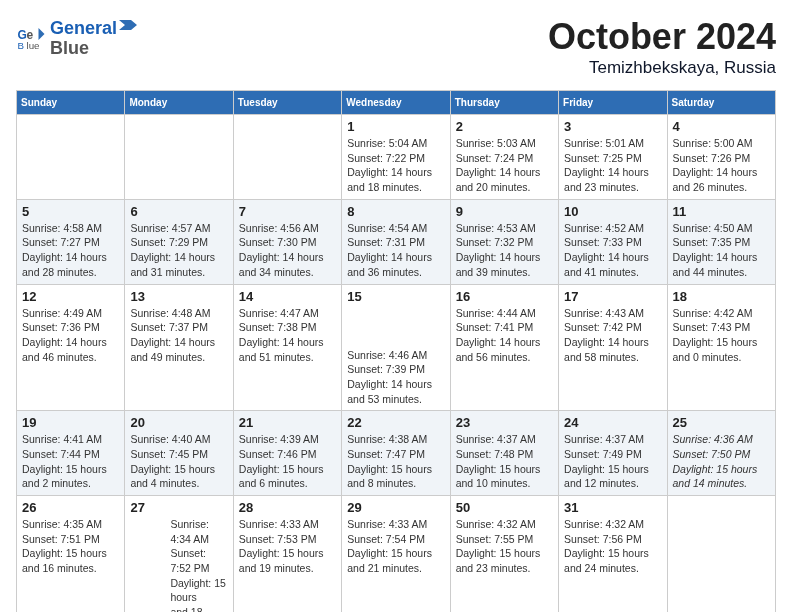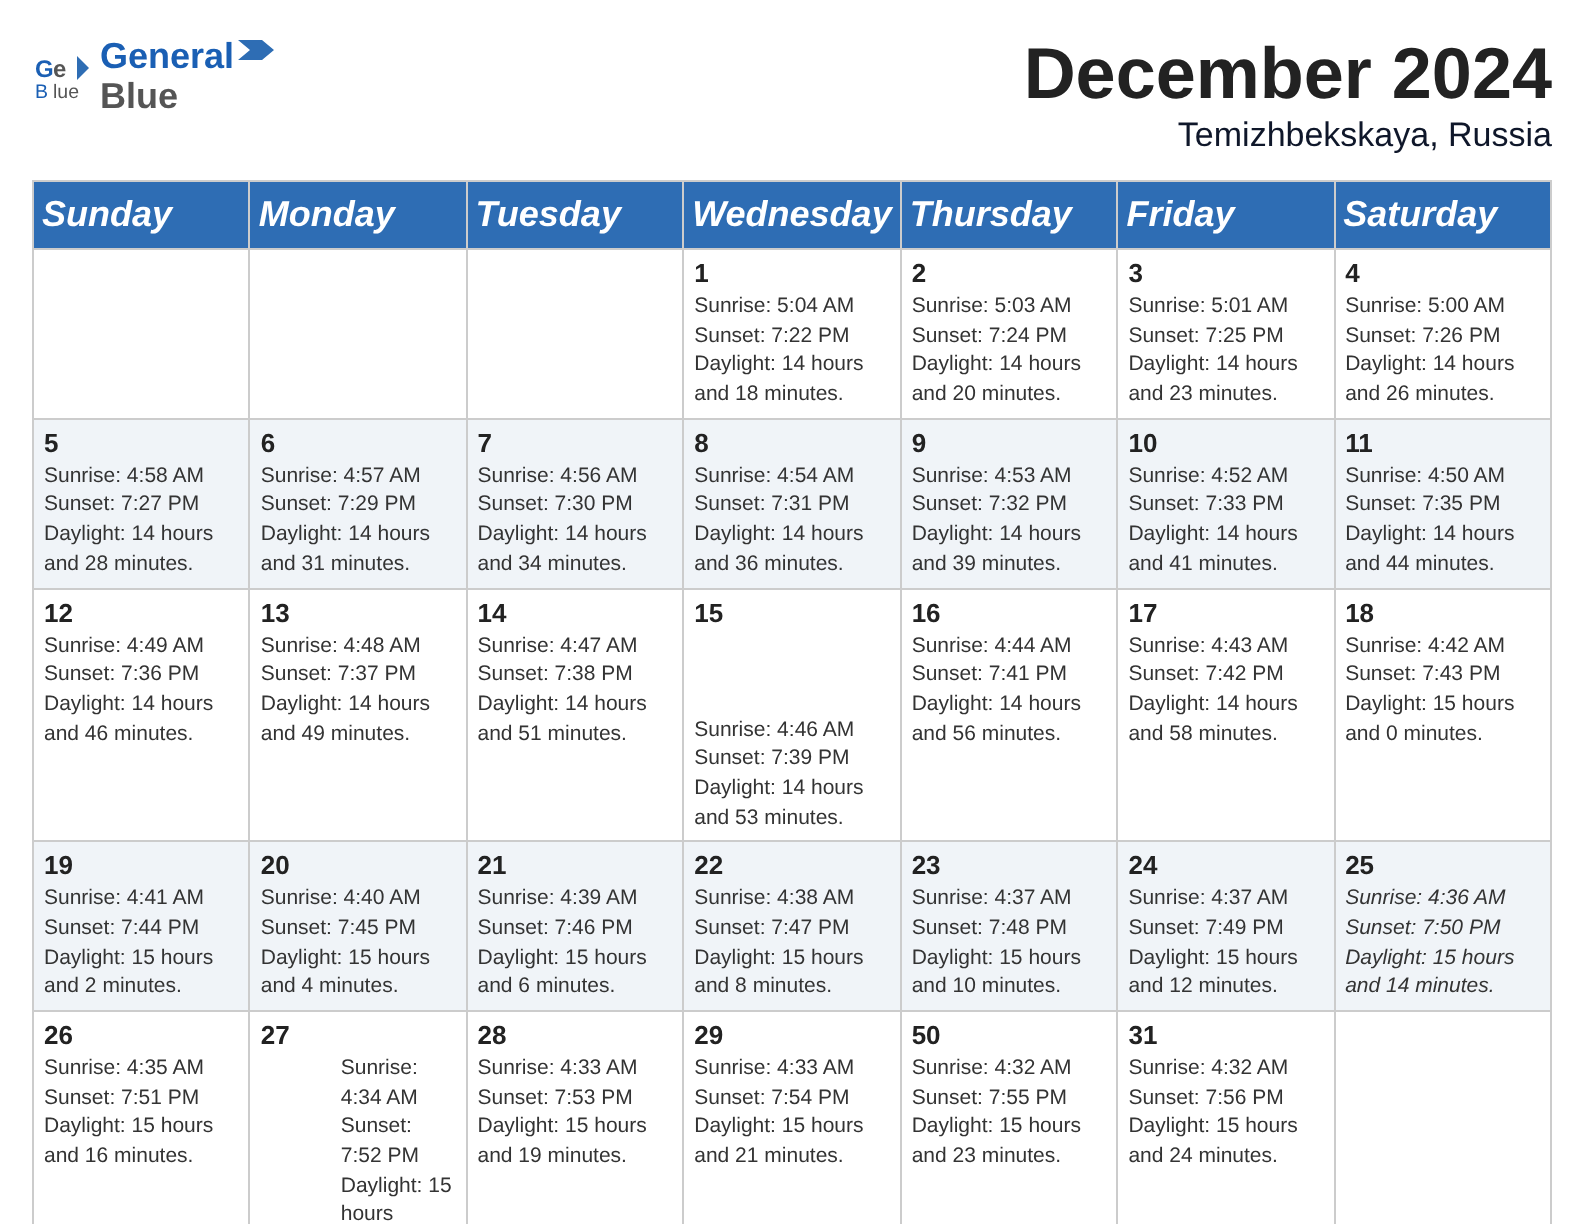--- a/index.html
+++ b/index.html
@@ -37,26 +37,25 @@
       font-size: 17px;
       color: #0f172a;
     }
     .calendar {
       width: 100%;
       border-collapse: collapse;
     }
     .calendar th {
       background: #2e6db4;
       color: #fff;
-      font-size: 18px;
+      font-size: 10px;
       font-weight: bold;
       padding: 6px 4px;
       text-align: left;
       border: 1px solid #ccc;
-      font-style: italic;
     }
     .calendar td {
       vertical-align: top;
       border: 1px solid #ccc;
       padding: 4px 5px;
       width: calc(100%/7);
       min-height: 80px;
       font-size: 11px;
       background: #fff;
     }
@@ -94,21 +93,21 @@
       <div style="display:flex;align-items:baseline;">
         <span style="font-size:18px;font-weight:bold;color:#1a5fb4;">General</span>
         <svg width="20" height="18" viewBox="0 0 20 18" style="margin-left:2px;">
           <polygon points="0,4 12,4 18,9 12,14 0,14 6,9" fill="#2e6db4"></polygon>
         </svg>
       </div>
       <div style="font-size:18px;font-weight:bold;color:#555;">Blue</div>
     </div>
   </div>
   <div class="title-block">
-    <div class="month-title">December 2024</div>
+    <div class="month-title">October 2024</div>
     <div class="location">Temizhbekskaya, Russia</div>
   </div>
 </div>
 
 <table class="calendar">
   <thead>
     <tr>
     <th>Sunday</th>
         <th>Monday</th>
         <th>Tuesday</th>

